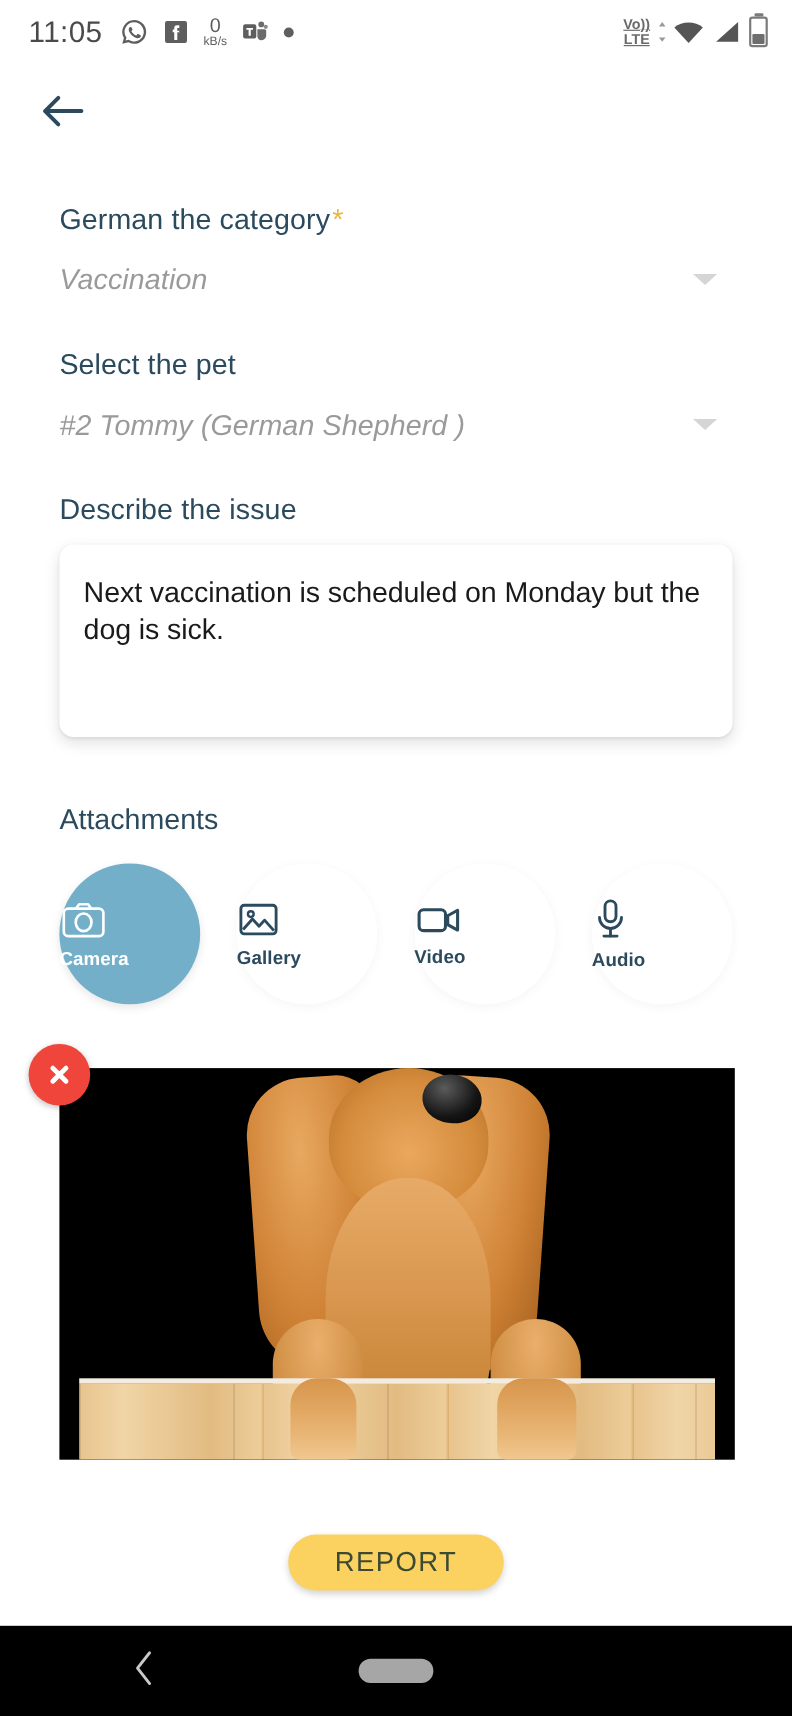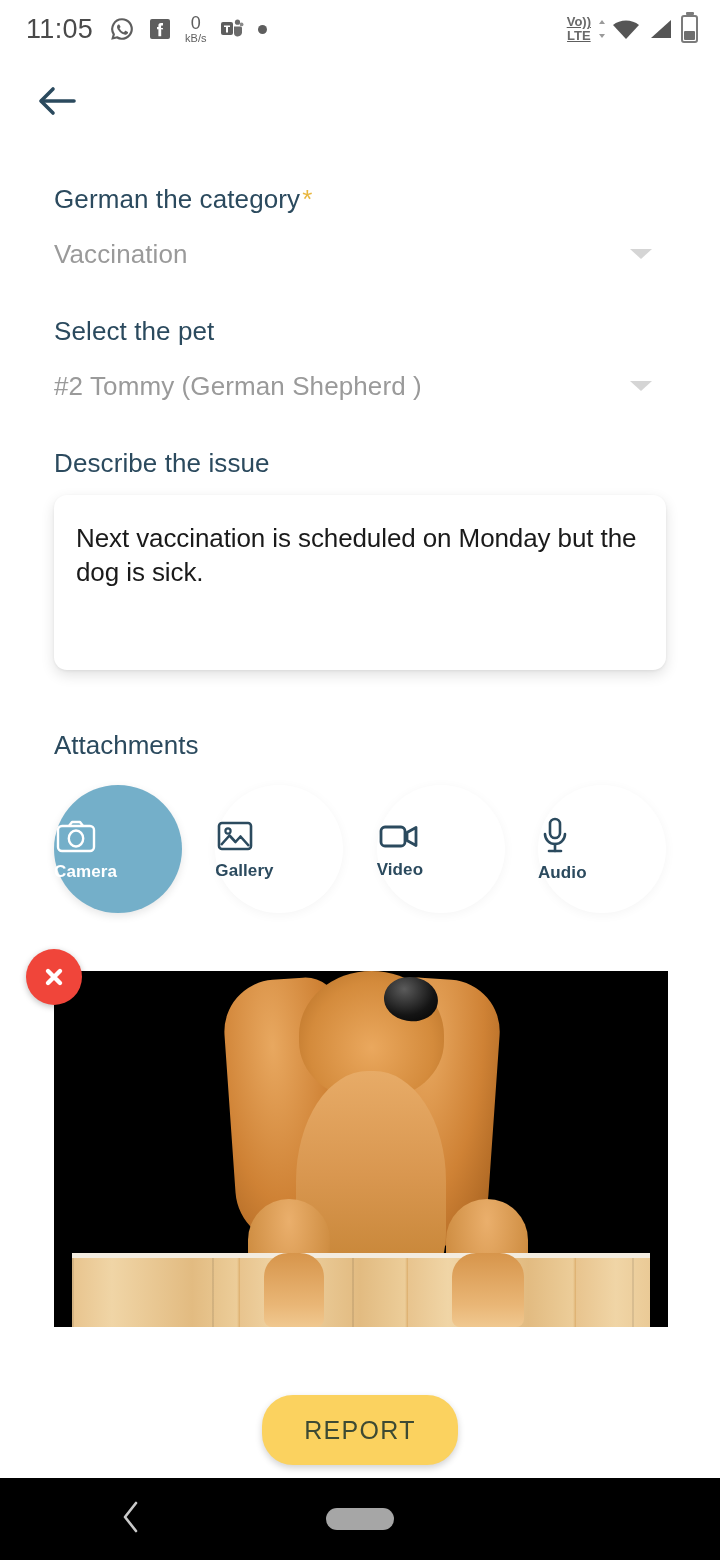--- a/index.html
+++ b/index.html
@@ -122,20 +122,21 @@
     display: flex;
     align-items: center;
     cursor: pointer;
   }
   .select-value {
     font-size: 26px;
     color: #9a9a9a;
     letter-spacing: 0.1px;
     flex: 1;
     white-space: nowrap;
+    font-style: italic;
   }
   .caret {
     width: 0; height: 0;
     border-left: 11px solid transparent;
     border-right: 11px solid transparent;
     border-top: 10px solid #d5d5d5;
     margin-right: 14px;
   }
 
   
@@ -286,21 +287,21 @@
   }
 
   
   .report-row {
     display: flex;
     justify-content: center;
     margin-top: 68px;
   }
   .report-btn {
     width: 196px;
-    height: 70px;
+    height: 51px;
     border-radius: 31px;
     background: #fbd25f;
     color: #3d4a33;
     font-size: 25px;
     letter-spacing: 1.3px;
     display: flex; align-items: center; justify-content: center;
     border: none;
     box-shadow: 0 3px 7px rgba(0,0,0,0.18);
     cursor: pointer;
     font-family: "Liberation Sans", sans-serif;

